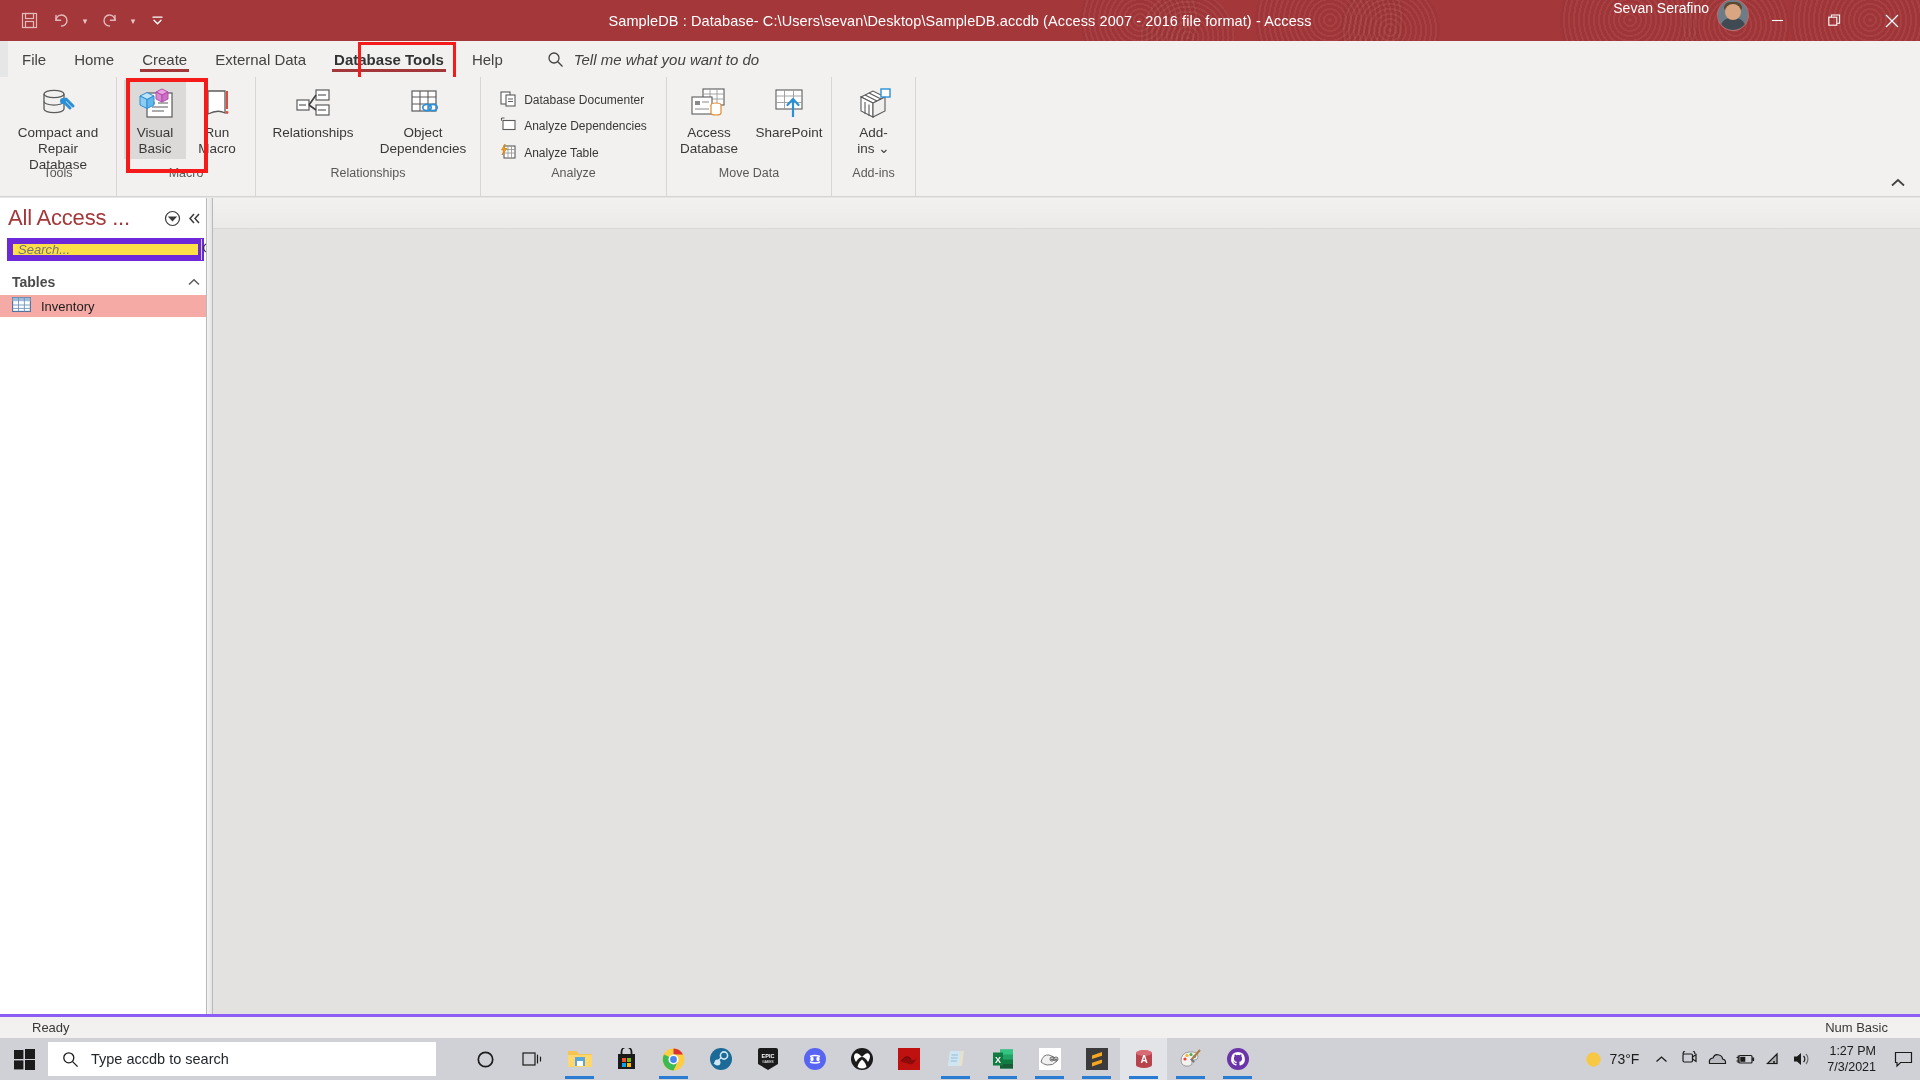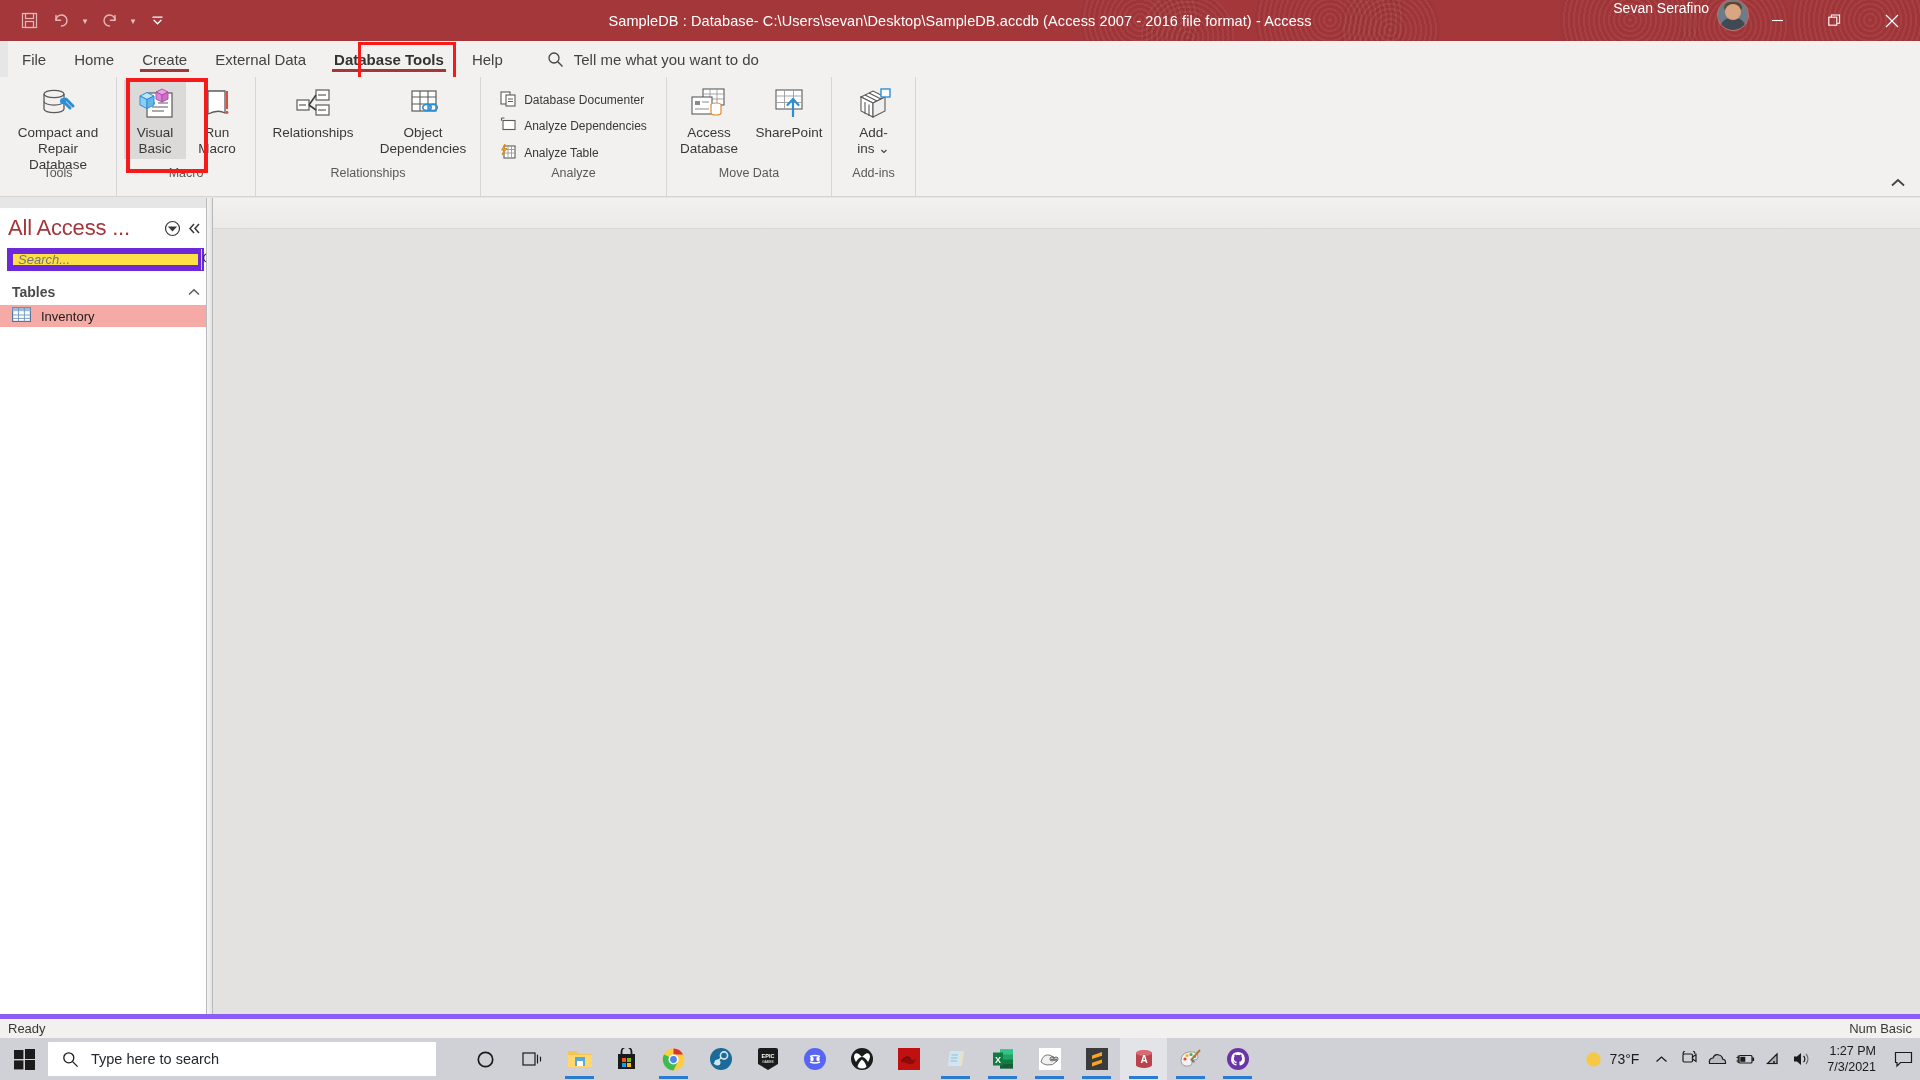--- a/index.html
+++ b/index.html
@@ -75,21 +75,21 @@
   .tab .underline {
     position: absolute; left: 12px; right: 12px; bottom: 5px; height: 3px;
     background: #a4373a;
   }
   #tab-highlight {
     position: absolute; left: 358px; top: 42px; width: 98px; height: 38px;
     border: 3px solid #f61b1b; pointer-events: none;
   }
   #tellme {
     display: flex; align-items: center; gap: 10px; padding-left: 30px;
-    font-size: 15px; color: #444240;
+    font-size: 15px; color: #444240; font-style: italic;
   }
 
   
   #ribbon {
     position: absolute; left: 0; top: 77px; width: 1920px; height: 120px;
     background: #f2f1f0;
     border-bottom: 1px solid #d6d4d2;
     display: flex; align-items: stretch;
   }
   .rgroup {
@@ -116,21 +116,21 @@
   #vb-highlight {
     position: absolute; left: 126px; top: 78px; width: 82px; height: 95px;
     border: 4px solid #f61b1b; pointer-events: none; z-index: 5;
   }
   #ribbon-collapse {
     position: absolute; right: 14px; bottom: 4px; color: #444240;
   }
 
   
   #navpane {
-    position: absolute; left: 0; top: 208px; width: 212px; height: 816px;
+    position: absolute; left: 0; top: 198px; width: 212px; height: 816px;
     background: #ffffff; border-right: 1px solid #cfcfcf;
   }
   #nav-header {
     display: flex; align-items: center; height: 40px; padding: 0 6px 0 8px;
   }
   #nav-title {
     color: #a4373a; font-size: 22px; white-space: nowrap; flex: 1;
     letter-spacing: -.2px;
   }
   .nav-hdr-btn { width: 22px; height: 22px; display:flex; align-items:center;
@@ -169,22 +169,22 @@
   }
   #nav-splitter {
     position: absolute; left: 206px; top: 198px; width: 7px; height: 816px;
     background: linear-gradient(90deg,#f3f3f3,#e4e4e4);
     border-left: 1px solid #b9b9b9; border-right: 1px solid #b9b9b9;
   }
 
   
   #statusbar {
     position: absolute; left: 0; top: 1014px; width: 1920px; height: 24px;
-    background: #f2f1f0; border-top: 5px solid #8b5cf6;
-    display: flex; align-items: center; padding: 0 8px;
+    background: #f2f1f0; border-top: 3px solid #8b5cf6;
+    display: flex; align-items: center; padding: 0 32px;
     font-size: 13px; color: #3a3836;
   }
   #statusbar .spacer { flex: 1; }
 
   
   #taskbar {
     position: absolute; left: 0; top: 1038px; width: 1920px; height: 42px;
     background: #cfd1d6;
     display: flex; align-items: center;
   }
@@ -578,21 +578,21 @@
       <rect x="0" y="11.4" width="9.4" height="9" fill="#1b1b1b"></rect>
       <rect x="11" y="11" width="10" height="10" fill="#1b1b1b"></rect>
     </svg>
   </div>
 
   <div id="tb-search">
     <svg width="17" height="17" viewBox="0 0 17 17" fill="none" stroke="#1b1b1b" stroke-width="1.3">
       <circle cx="6.8" cy="6.8" r="5"></circle>
         <path d="M10.6 10.6 L15.6 15.6"></path>
     </svg>
-    <span>Type here to search</span>
+    <span>Type accdb to search</span>
   </div>
 
   <div id="tb-icons">
     <div class="tbicon">
       <svg width="19" height="19" viewBox="0 0 19 19" fill="none" stroke="#1b1b1b" stroke-width="1.7">
           <circle cx="9.5" cy="9.5" r="7.2"></circle>
         </svg>
     </div>
     <div class="tbicon">
       <svg width="22" height="19" viewBox="0 0 22 19" fill="none" stroke="#1b1b1b" stroke-width="1.2">

